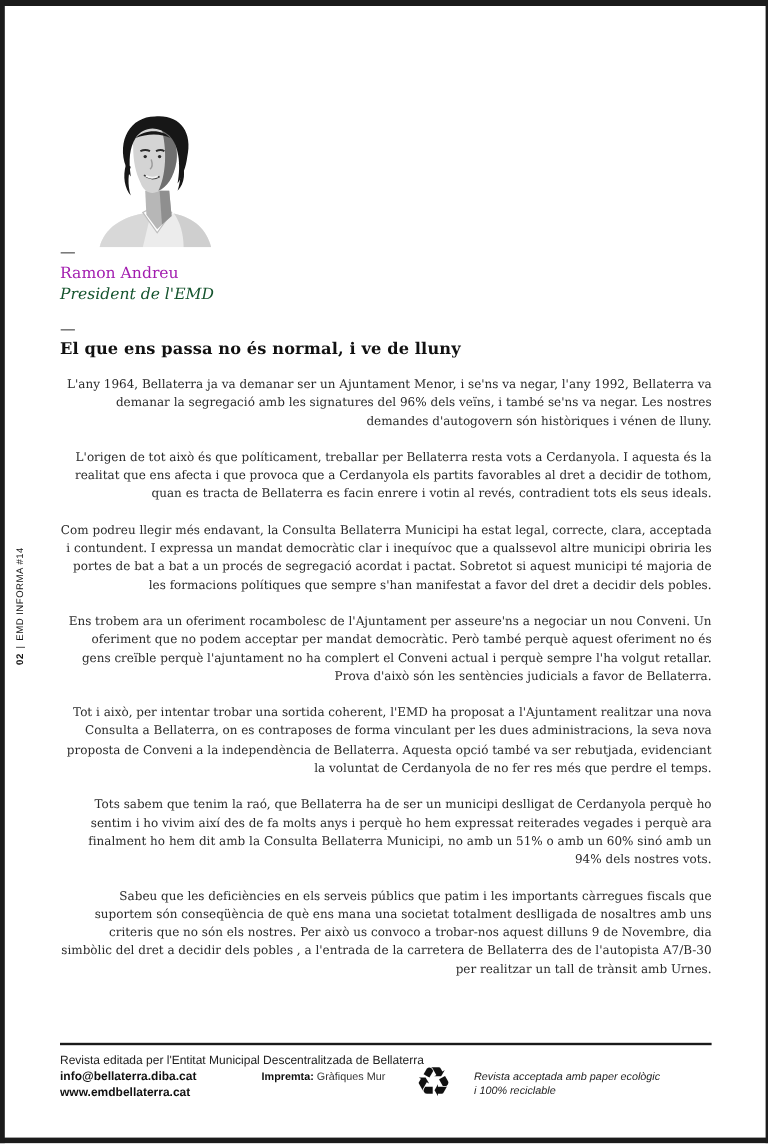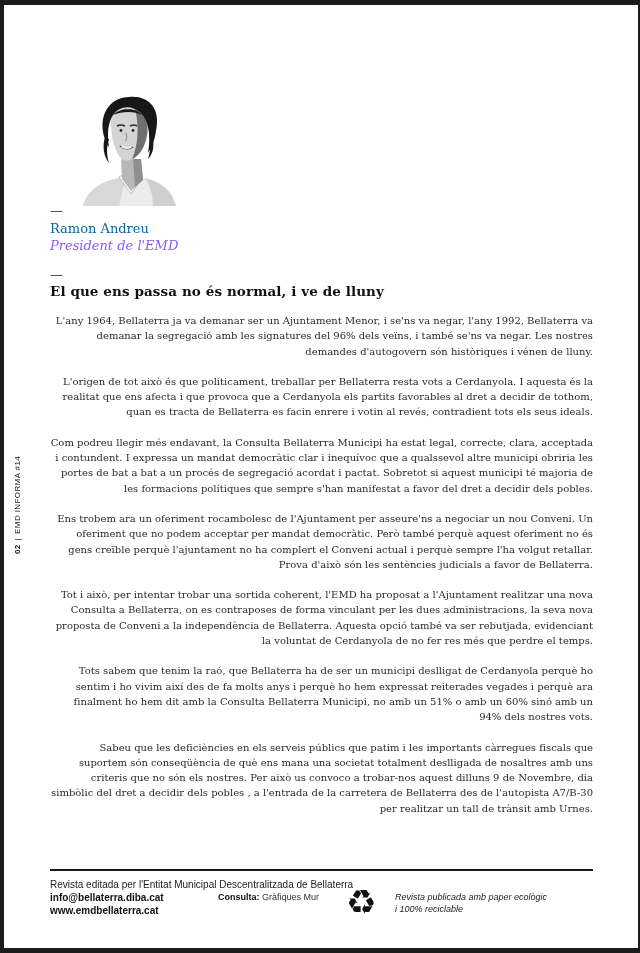--- a/index.html
+++ b/index.html
@@ -28,22 +28,22 @@
   }
   .edition b { font-weight:bold; }
   .edition .sep { padding:0 4px; color:#111; }
 
   
   .photo { position:absolute; top:93px; left:75px; width:106px; height:113px; }
 
   
   .article { position:absolute; top:206px; left:50px; width:543px; }
   .dash { font-size:13px; line-height:10px; color:#333; letter-spacing:-1px; }
-  .author-name { font-size:13px; margin-top:5px; color:#0369a1; }
-  .author-role { font-size:13px; font-style:italic; color:#8b5cf6; margin-top:2px; }
+  .author-name { font-size:13px; margin-top:5px; color:#a21caf; }
+  .author-role { font-size:13px; font-style:italic; color:#14532d; margin-top:2px; }
   .dash2 { margin-top:17px; }
   .article-title { font-size:13.5px; font-weight:bold; color:#111; margin-top:3px; letter-spacing:.1px; }
   .body-copy { margin-top:14px; }
   .body-copy p {
     font-size:10px; line-height:15.3px; color:#2a2a2a;
     margin:0 0 15px 0; text-align:right;
   }
   .closing div { font-size:11.8px; line-height:15.3px; color:#2a2a2a; }
 
   
@@ -134,24 +134,24 @@
   <div class="footer-rule"></div>
 
   <div class="footer">
     <div class="credits-grid">
       <div class="credits-left">
         <div>Revista editada per l'Entitat Municipal Descentralitzada de Bellaterra</div>
         <div class="row mail">info@bellaterra.diba.cat</div>
         <div class="row site">www.emdbellaterra.cat</div>
       </div>
       <div class="print-pair">
-        <span class="print-label">Consulta:</span>
+        <span class="print-label">Impremta:</span>
         <span class="print-value">Gràfiques Mur</span>
       </div>
       <div class="recycle">♻</div>
       <div class="eco">
-        <div>Revista publicada amb paper ecològic</div>
+        <div>Revista acceptada amb paper ecològic</div>
         <div>i 100% reciclable</div>
       </div>
     </div>
   </div>
 
 </div>
 
 </body></html>

